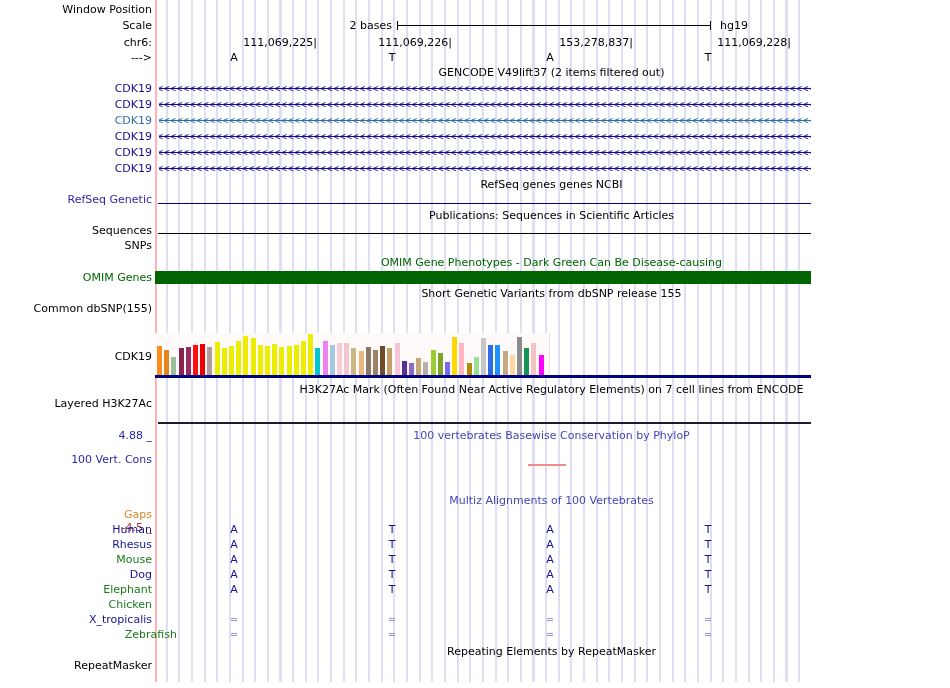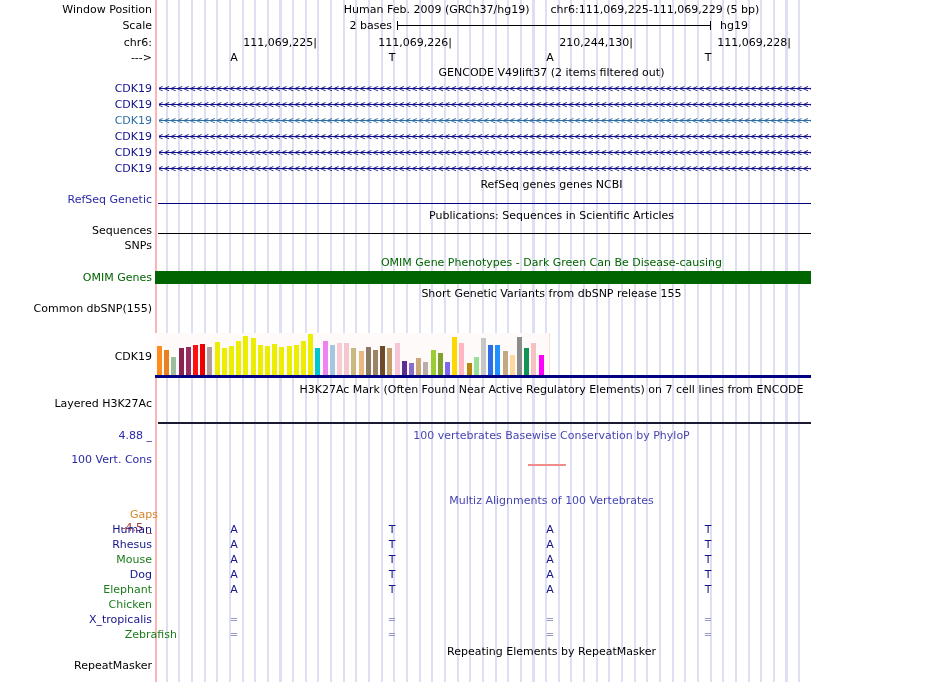--- a/index.html
+++ b/index.html
@@ -4,58 +4,53 @@
 <style>
   html,body{margin:0;padding:0;background:#fff;}
   .browser{position:relative;width:811px;height:688px;background:#fff;overflow:hidden;
            font-family:"DejaVu Sans","Liberation Sans",sans-serif;font-size:11px;color:#000;}
   .stripes{position:absolute;left:155px;top:0;width:795px;height:682px;
            background:repeating-linear-gradient(to right,transparent 0px,transparent 10.6px,#DFDFF4 10.6px,#DFDFF4 12.65px);}
   .pinkline{position:absolute;left:155px;top:0;width:2px;height:682px;background:#FFB3B3;}
   .lbl{position:absolute;left:0;width:152px;height:13px;line-height:13px;text-align:right;white-space:nowrap;}
   .hdr{position:absolute;left:155px;width:793px;height:13px;line-height:13px;text-align:center;white-space:nowrap;}
   .abs{position:absolute;} .dgreen{color:#006400;}
-  .bluelbl{color:#2A2AA8;} .slateblue{color:#4646B0;} .maroon{color:#A03A3A;margin-top:42px;} .orange{color:#D2882A;padding-left:6px;}
+  .bluelbl{color:#2A2AA8;} .slateblue{color:#4646B0;} .maroon{color:#A03A3A;margin-top:42px;} .orange{color:#D2882A;}
   .tx-row{position:absolute;left:159px;width:789px;height:13px;overflow:hidden;}
   .tx-line{position:absolute;top:6px;left:0;right:0;height:1px;background:currentColor;}
   .tx-arrows{position:absolute;top:0;left:-2px;white-space:nowrap;
              font-family:"DejaVu Sans Mono","Liberation Mono",monospace;font-size:10px;line-height:13px;letter-spacing:0.5px;}
   .hline{position:absolute;height:1px;background:#000;}
   .basecell{position:absolute;transform:translateX(-50%);line-height:13px;}
   .ticklbl{position:absolute;transform:translateX(-100%);line-height:13px;white-space:nowrap;}
   .gtexbox{position:absolute;left:155px;top:333px;width:394px;height:42px;background:#FFFAFA;
            border-right:1px solid #FFD9D9;border-bottom:1px solid #FFD0D0;}
   .gtexbar{position:absolute;bottom:0;width:5px;}
 </style>
 </head>
 <body>
 
 <div class="browser">
   <div class="stripes"></div>
   <div class="pinkline"></div>
 
   <div class="lbl" style="top:3px">Window Position</div>
-  <div class="hdr" style="top:3px">
-    <span>Human Feb. 2009 (GRCh37/hg19)</span>
-    <span style="display:inline-block;width:14px"></span>
-    <span>chr6:111,069,225-111,069,229 (5 bp)</span>
-  </div>
 
   <div class="lbl" style="top:19px">Scale</div>
   <span class="ticklbl" style="left:392px;top:19px">2 bases</span>
   <div class="abs" style="left:397px;top:25px;width:314px;height:1px;background:#000"></div>
   <div class="abs" style="left:397px;top:21px;width:1px;height:9px;background:#000"></div>
   <div class="abs" style="left:710px;top:21px;width:1px;height:9px;background:#000"></div>
   <span class="abs" style="left:720px;top:19px;line-height:13px">hg19</span>
 
   <div class="lbl" style="top:36px">chr6:</div>
   <div class="abs" style="left:0;top:36px;width:950px;height:13px" id="chrom-row">
       <span class="ticklbl" style="left: 317px;">111,069,225|</span>
       <span class="ticklbl" style="left: 452px;">111,069,226|</span>
-      <span class="ticklbl" style="left: 633px;">210,244,130|</span>
+      <span class="ticklbl" style="left: 633px;">153,278,837|</span>
       <span class="ticklbl" style="left: 791px;">111,069,228|</span>
     </div>
 
   <div class="lbl" style="top:51px">---&gt;</div>
   <div class="abs" style="left:0;top:51px;width:950px;height:13px" id="base-row">
       <span class="basecell" style="left: 234px;">A</span>
       <span class="basecell" style="left: 392px;">T</span>
       <span class="basecell" style="left: 550px;">A</span>
       <span class="basecell" style="left: 708px;">T</span>
       <span class="basecell" style="left: 866px;">T</span>

